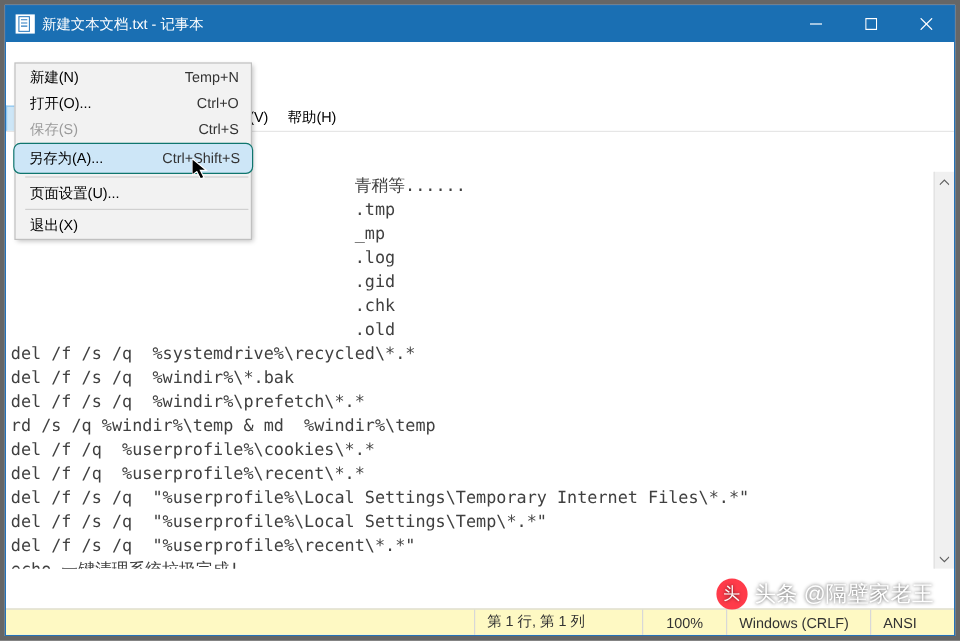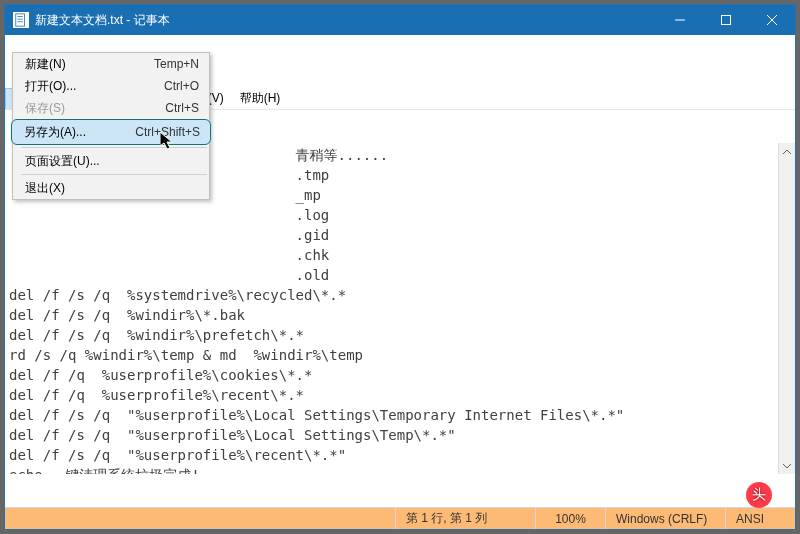--- a/index.html
+++ b/index.html
@@ -124,21 +124,21 @@
   .sb-btn {
     width: 100%; height: 17px;
     display: flex; align-items: center; justify-content: center;
     color: #606060;
   }
   .sb-track { position: absolute; top: 17px; bottom: 17px; left: 0; right: 0; }
   .sb-bottom { position: absolute; bottom: 0; }
   
   .statusbar {
     height: 22px;
-    background: #fdba74;
+    background: #fef9c3;
     border-top: 1px solid #d8d8d8;
     display: flex;
     align-items: stretch;
     font-size: 12px;
     color: #333;
   }
   .statusbar .cell {
     border-left: 1px solid #d8d8d8;
     display: flex; align-items: center;
     padding: 0 10px;
@@ -289,13 +289,14 @@
     <span class="dd-accel"></span>
   </div>
 </div>
 
 <svg class="cursor-arrow" width="16" height="20">
   <polygon points="0,0 0,14 4,11 7,17 10,16 7,10 12,10" fill="#000" stroke="#fff" stroke-width="1"></polygon>
 </svg>
 
 <div class="watermark">
   <span class="wm-icon">头</span>
+  <span>头条 @隔壁家老王</span>
 </div>
 
 </body></html>

